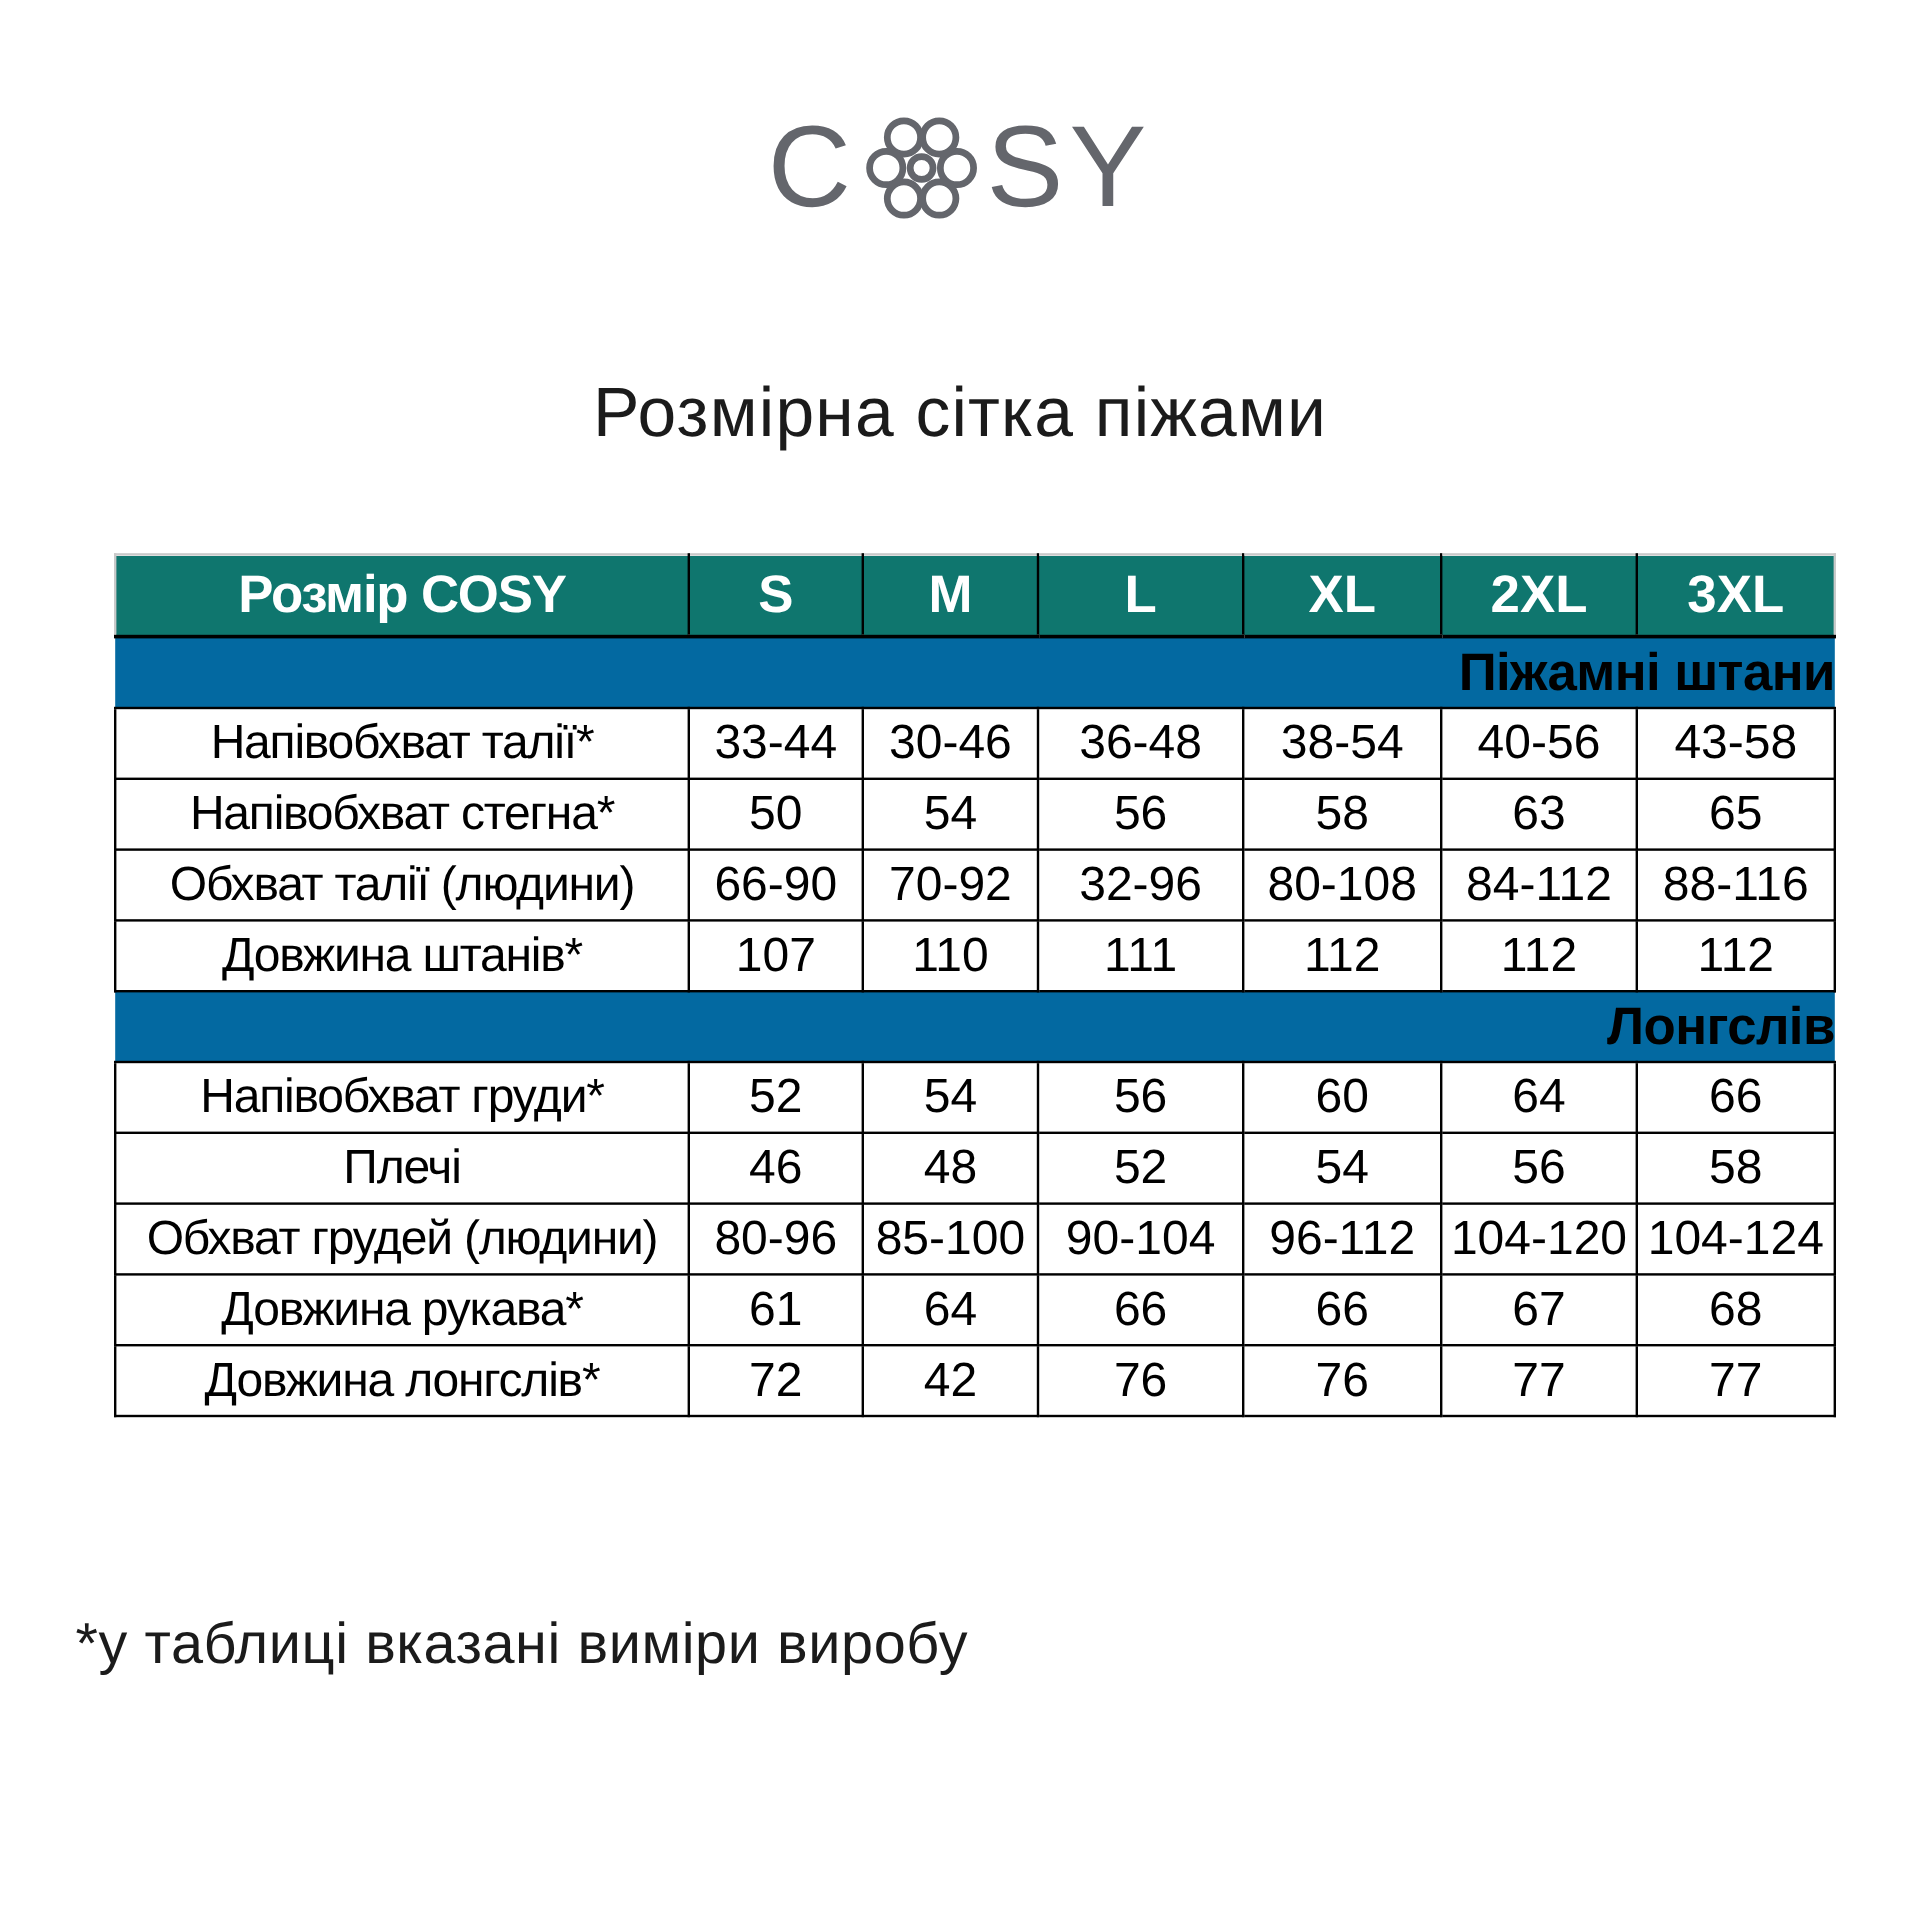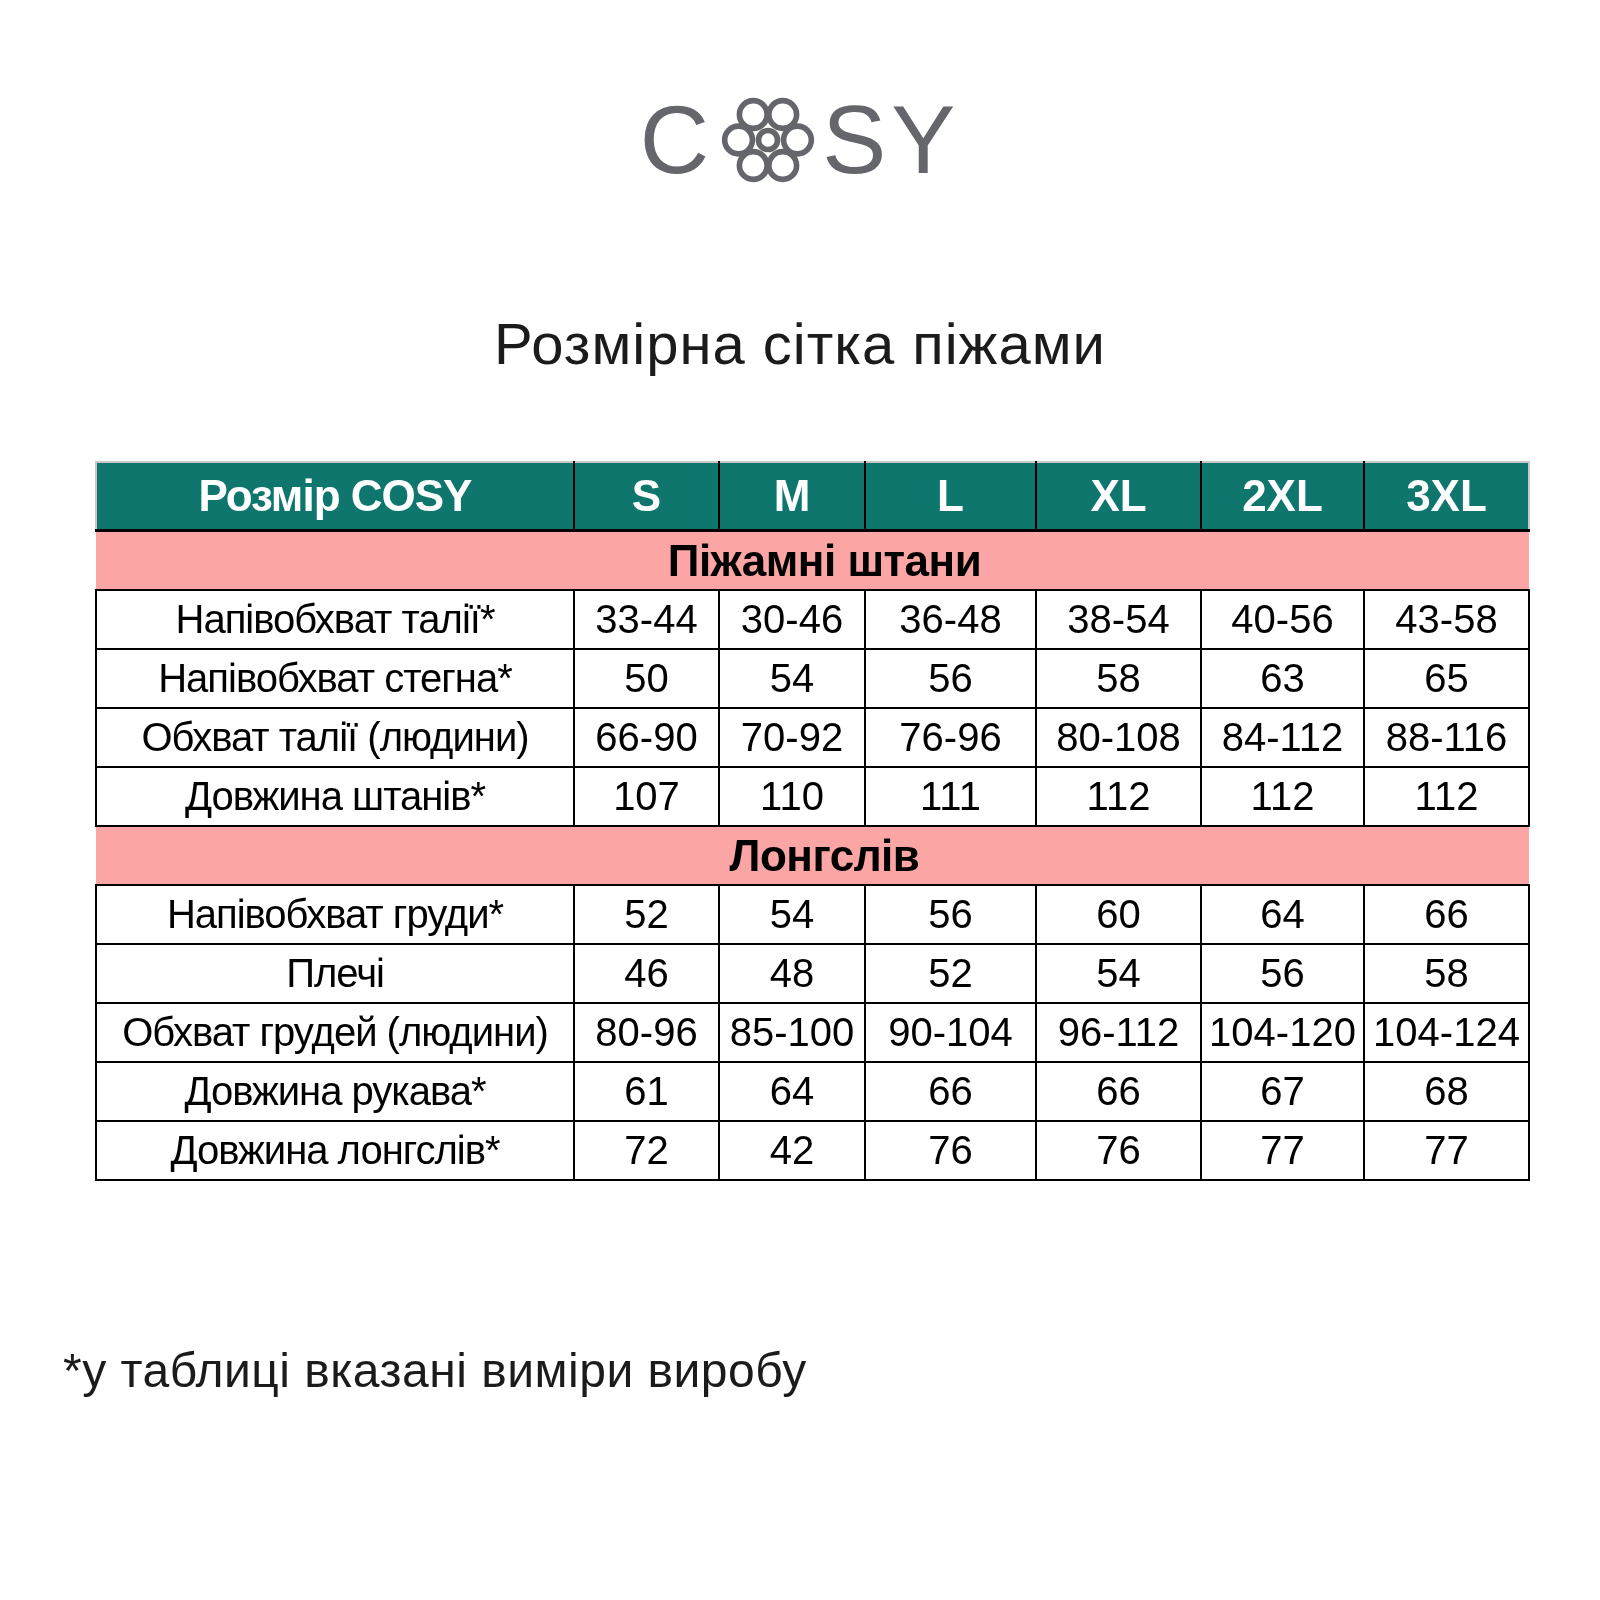--- a/index.html
+++ b/index.html
@@ -70,25 +70,25 @@
     color: #ffffff;
     font-weight: 700;
     font-size: 44px;
     height: 66px;
     border-top: 2px solid #c9c9c9;
     border-bottom: 3px solid #000;
   }
   tr.head-row td:first-child { border-left: 2px solid #c9c9c9; }
   tr.head-row td:last-child  { border-right: 2px solid #c9c9c9; }
   tr.section-row td {
-    background: #fca5a5;
+    background: #0369a1;
     font-weight: 700;
     font-size: 44px;
     height: 57px;
-    text-align: center;
+    text-align: right;
     padding-left: 24px;
     border-left: none;
     border-right: none;
     letter-spacing: -0.5px;
     margin-left: 24px;
   }
   
   .footnote {
     margin: 162px 0 0 63px;
     font-size: 48px;
@@ -160,21 +160,21 @@
       <td>54</td>
       <td>56</td>
       <td>58</td>
       <td>63</td>
       <td>65</td>
     </tr>
     <tr class="data-row">
       <td class="lbl">Обхват талії (людини)</td>
       <td>66-90</td>
       <td>70-92</td>
-      <td>76-96</td>
+      <td>32-96</td>
       <td>80-108</td>
       <td>84-112</td>
       <td>88-116</td>
     </tr>
     <tr class="data-row">
       <td class="lbl">Довжина штанів*</td>
       <td>107</td>
       <td>110</td>
       <td>111</td>
       <td>112</td>

